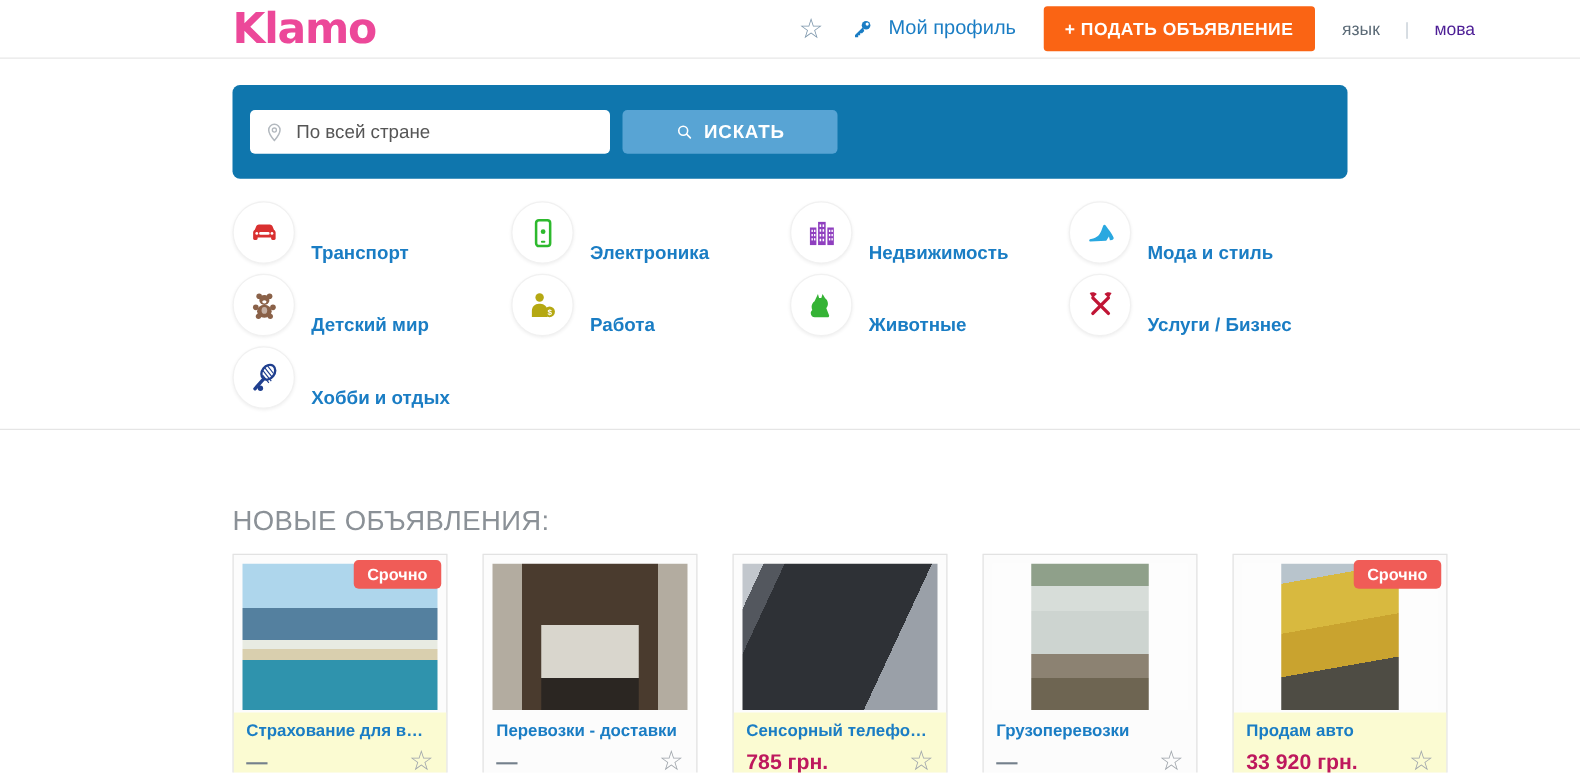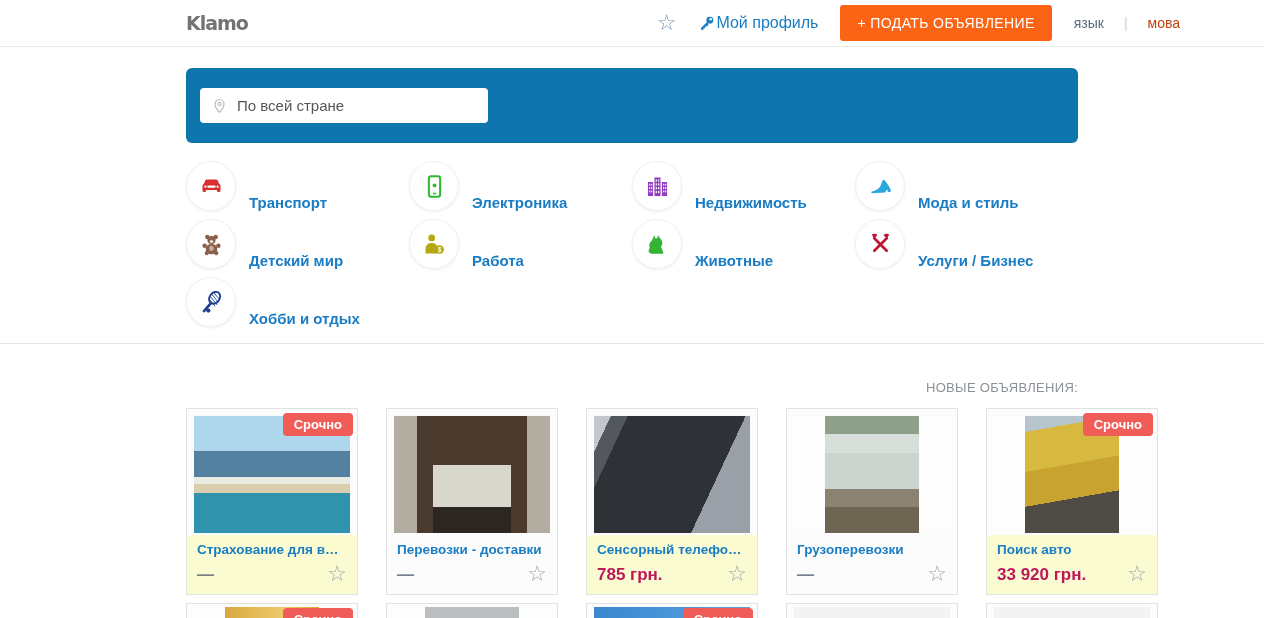--- a/index.html
+++ b/index.html
@@ -10,36 +10,36 @@
   a{text-decoration:none;cursor:pointer;}
   .icon svg{display:block;width:100%;height:100%;}
 
   
   header{height:46px;border-bottom:1px solid #e8e8e8;background:#fff;}
   .header-inner{
     margin-left:186px;margin-right:84px;height:46px;
     display:flex;align-items:center;justify-content:space-between;
   }
   .logo{
-    font-family:"DejaVu Sans",sans-serif;font-weight:bold;font-size:19px;
-    color:#737373;letter-spacing:-1px;
+    font-family:"DejaVu Sans",sans-serif;font-weight:bold;font-size:34px;
+    color:#ec4899;letter-spacing:-1px;
   }
   .header-right{display:flex;align-items:center;gap:22px;}
   .hstar{font-size:22px;color:#7f98ad;line-height:1;cursor:pointer;}
-  .profile-link{display:flex;align-items:center;gap:0;color:#1a7dc4;font-size:16px;}
+  .profile-link{display:flex;align-items:center;gap:12px;color:#1a7dc4;font-size:16px;}
   .profile-link .icon{width:18px;height:18px;color:#1a7dc4;}
   .post-btn{
     border:none;background:#fa6414;color:#fff;font-family:inherit;
-    font-size:14px;font-weight:normal;letter-spacing:.4px;
+    font-size:14px;font-weight:bold;letter-spacing:.4px;
     padding:10px 17px;border-radius:3px;cursor:pointer;
   }
   .langs{font-size:14px;display:flex;align-items:center;gap:20px;}
   .lang-current{color:#5c6b77;}
   .langs .sep{color:#c9d2d9;}
-  .lang-link{color:#c2410c;}
+  .lang-link{color:#4c1d95;}
 
   
   .search-wrap{padding-top:21px;}
   .search-band{
     width:892px;margin:0 auto;height:75px;background:#0f76ad;border-radius:6px;
     display:flex;align-items:center;padding:0 14px;box-sizing:border-box;gap:10px;
   }
   .field{
     position:relative;background:#fff;border-radius:4px;height:35px;
     display:flex;align-items:center;
@@ -73,23 +73,22 @@
     border:1px solid #f1f1f1;box-shadow:0 1px 3px rgba(0,0,0,.07);
     display:flex;align-items:center;justify-content:center;box-sizing:border-box;
   }
   .cat-icon{width:27px;height:27px;}
   .cat-label{font-size:15px;font-weight:bold;color:#1a7dc4;}
   .cat-divider{border-bottom:1px solid #e5e5e5;height:16px;}
 
   
   .listings{width:892px;margin:0 auto;}
   .section-title{
-    margin:36px 0 13px;font-size:13px;font-weight:normal;color:#8b9197;
+    margin:60px 0 13px;font-size:22px;font-weight:normal;color:#8b9197;
     letter-spacing:.3px;
-    text-align:right;
   }
   .cards{display:grid;grid-template-columns:repeat(5,172px);column-gap:8px;gap:28px;}
   .cards.row2{margin-top:8px;}
   .card{
     position:relative;border:1px solid #e2e2e2;background:#fcfcfc;
     height:185px;box-sizing:content-box;cursor:pointer;
   }
   .thumb{margin:7px 7px 2px;height:117px;background:#fdfdfd;}
   .row2 .thumb{margin:3px 7px;}
   .photo{width:100%;height:100%;}
@@ -159,20 +158,29 @@
   <div class="search-band">
     <div class="field place">
       <span class="icon">
           <svg viewBox="0 0 24 24">
             <path d="M12 2.8a6.4 6.4 0 0 0-6.4 6.4C5.6 13.8 12 21 12 21s6.4-7.2 6.4-11.8A6.4 6.4 0 0 0 12 2.8z" fill="none" stroke="currentColor" stroke-width="1.7"></path>
             <circle cx="12" cy="9.2" r="2.3" fill="none" stroke="currentColor" stroke-width="1.5"></circle>
           </svg>
         </span>
       <input value="По всей стране" style="">
     </div>
+    <button class="search-btn">
+      <span class="icon" style="width: 15px; height: 15px; color: rgb(255, 255, 255); display: inline-block;">
+          <svg viewBox="0 0 24 24">
+            <circle cx="10.5" cy="10.5" r="5.7" fill="none" stroke="currentColor" stroke-width="2"></circle>
+            <path d="m14.9 14.9 4.8 4.8" stroke="currentColor" stroke-width="2" stroke-linecap="round"></path>
+          </svg>
+        </span>
+      <span>ИСКАТЬ</span>
+    </button>
   </div>
 </section>
 
 <section class="categories" id="cat-grid">
     <div class="cat">
     <span class="cat-circle">
       <span class="cat-icon" style="color: rgb(217, 48, 48);"><svg viewBox="0 0 24 24">
             <path d="M5.2 9.6 6.3 7c.3-.7 1-1.2 1.8-1.2h7.8c.8 0 1.5.5 1.8 1.2l1.1 2.6c.7.4 1.2 1.1 1.2 2v4.2c0 .5-.4 1-1 1h-1.2c-.5 0-1-.4-1-1v-.7H7.2v.7c0 .5-.4 1-1 1H5c-.5 0-1-.4-1-1v-4.2c0-.9.5-1.6 1.2-2z" fill="currentColor"></path>
             <rect x="8.3" y="11.2" width="7.4" height="1.9" rx=".9" fill="#fff"></rect>
             <circle cx="6.6" cy="12.2" r="1" fill="#fff"></circle>
@@ -356,21 +364,21 @@
         <span class="fav">☆</span>
       </div>
     </div>
   </article>
       <article class="card">
     <div class="thumb">
       <div class="photo img-gold-car portrait"></div>
     </div>
     <span class="badge">Срочно</span>
     <div class="meta hl">
-      <div class="card-title">Поиск авто</div>
+      <div class="card-title">Продам авто</div>
       <div class="card-bottom">
         <span class="price">33 920 грн.</span>
         <span class="fav">☆</span>
       </div>
     </div>
   </article>
     </div>
   <div class="cards row2" id="cards-row2">
       <article class="card">
     <div class="thumb">

